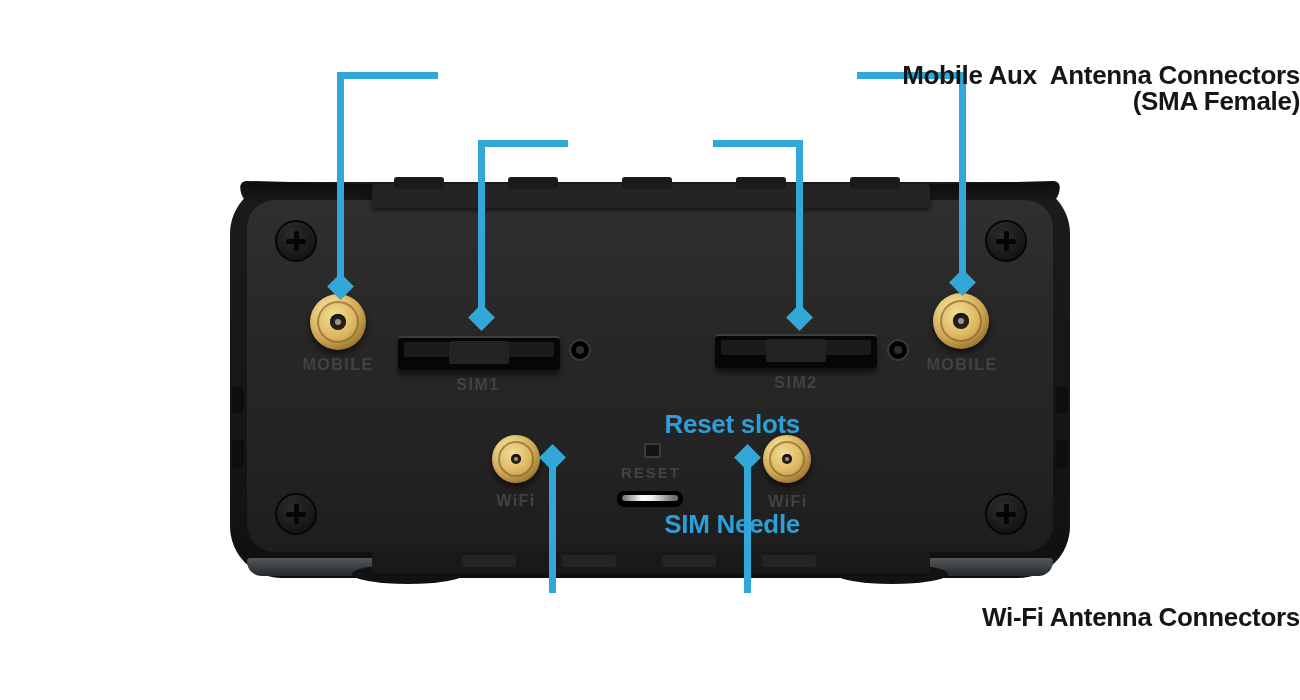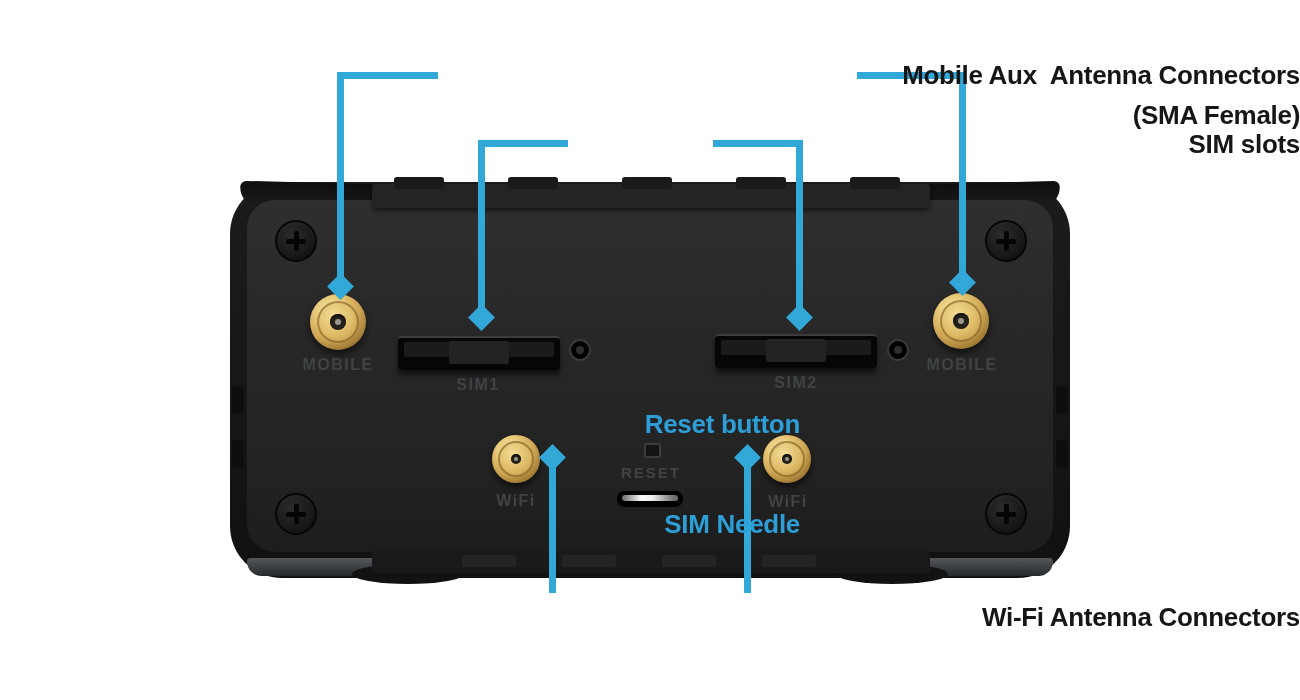--- a/index.html
+++ b/index.html
@@ -184,19 +184,18 @@
   <div class="cl v" style="left:796px;top:140px;height:170px"></div>
   <div class="diamond" style="left:472px;top:308px"></div>
   <div class="diamond" style="left:790px;top:308px"></div>
 
   <div class="diamond" style="left:543px;top:448px"></div>
   <div class="diamond" style="left:738px;top:448px"></div>
   <div class="cl v" style="left:549px;top:464px;height:129px"></div>
   <div class="cl v" style="left:744px;top:464px;height:129px"></div>
 
   <div class="ann black" style="top:60px">Mobile Aux  Antenna Connectors</div>
-  <div class="ann black" style="top:100px">(SMA Female)</div>
-  <div class="ann black" style="top:129px">SIM slots</div>
-  <div class="ann blue" style="left:500px;top:409px">Reset button</div>
+  <div class="ann black" style="top:86px">(SMA Female)</div>
+  <div class="ann blue" style="left:500px;top:409px">Reset slots</div>
   <div class="ann black" style="top:602px">Wi-Fi Antenna Connectors</div>
   <div class="ann blue" style="left:500px;top:509px">SIM Needle</div>
 
 </div>
 
 </body></html>

